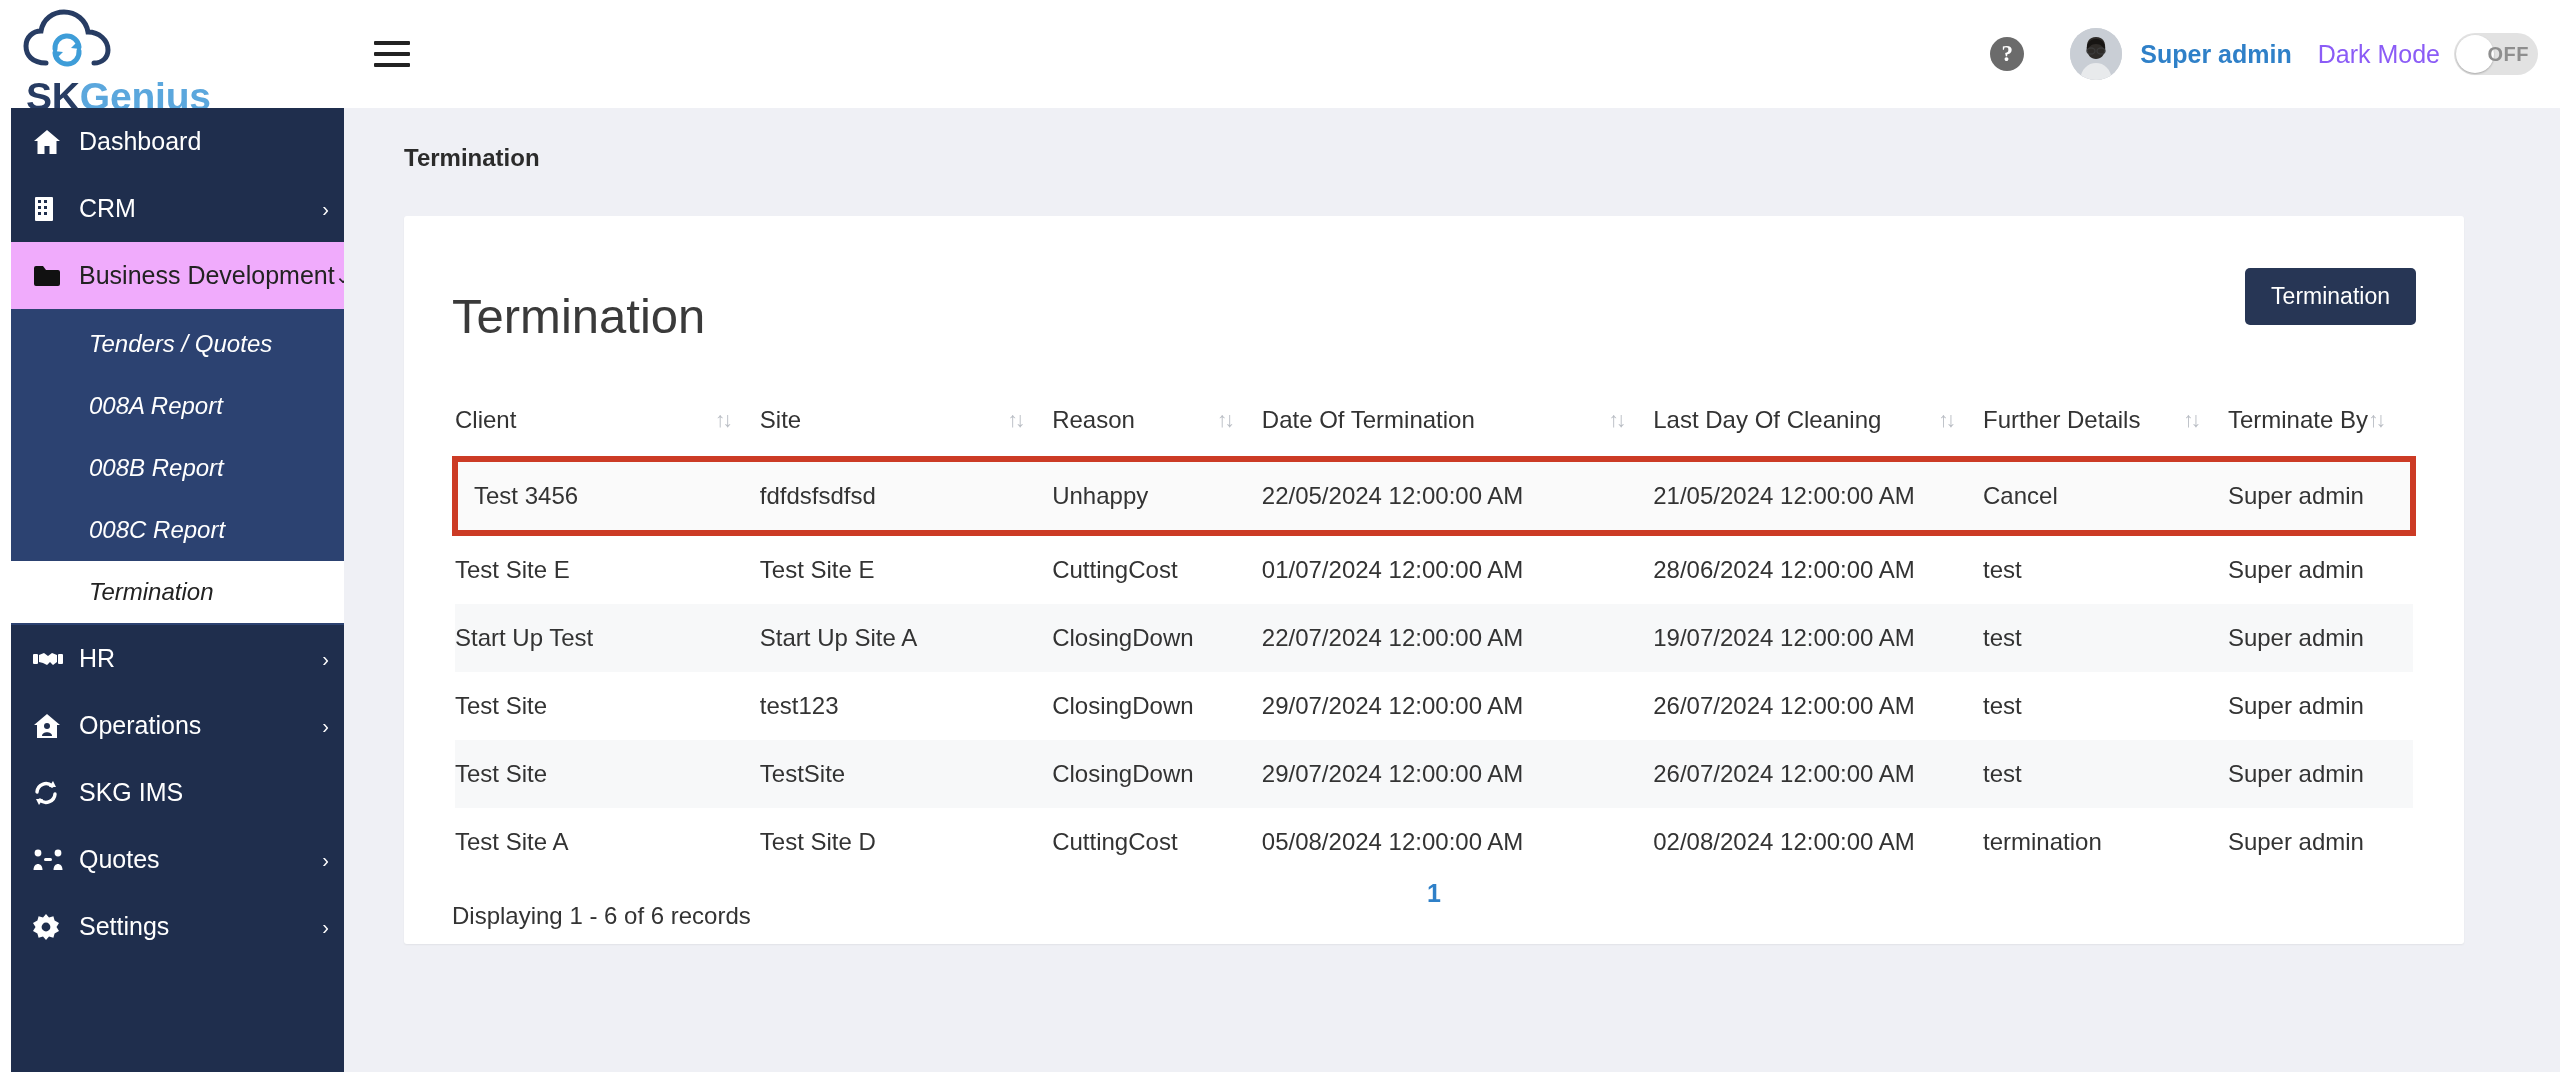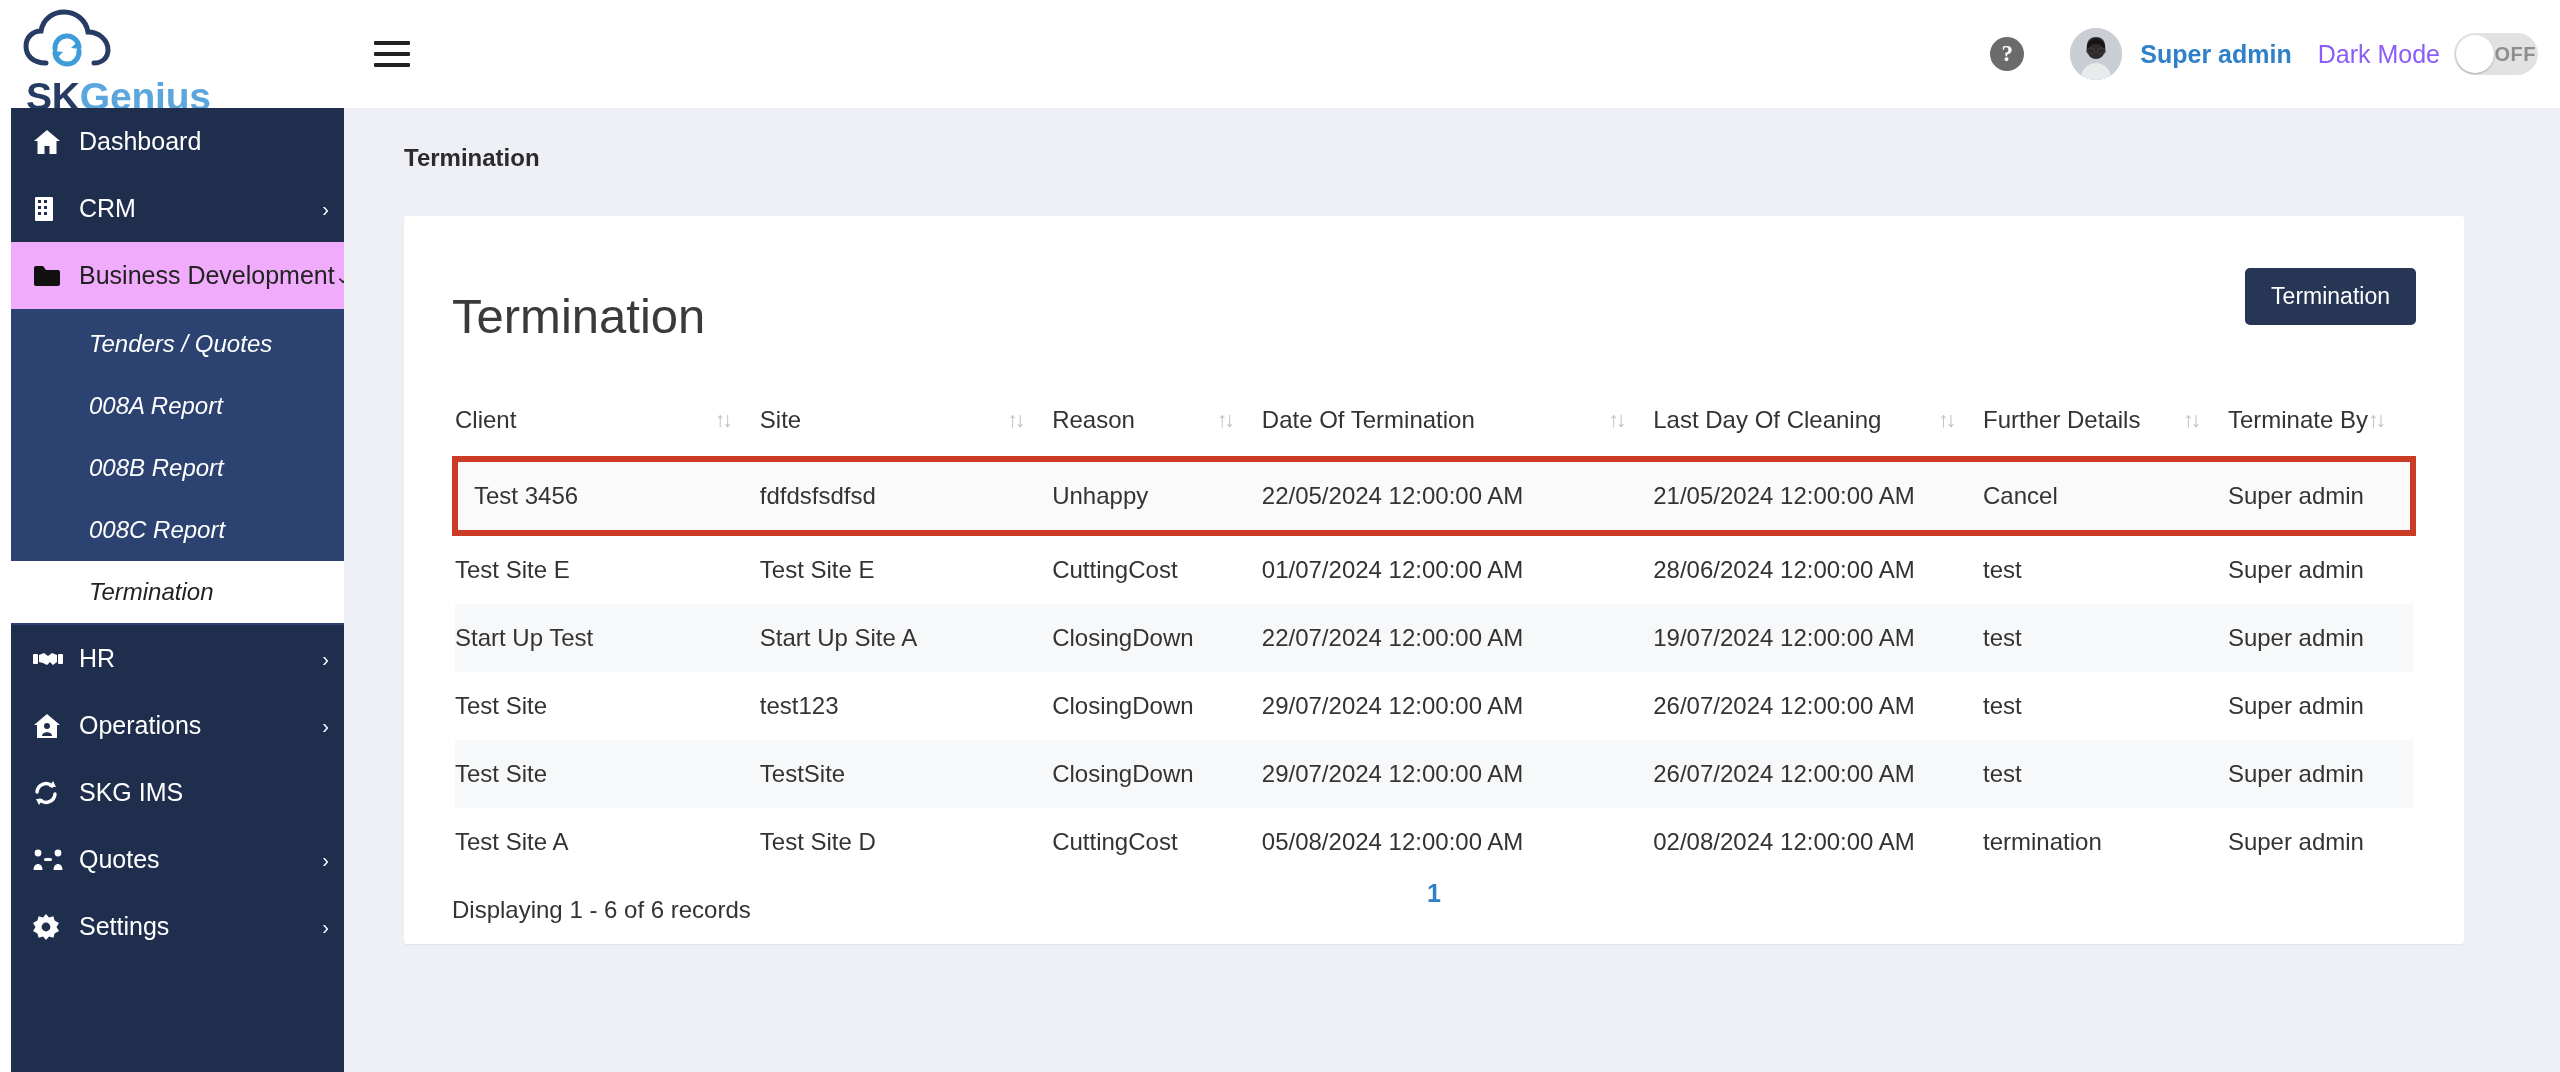--- a/index.html
+++ b/index.html
@@ -61,21 +61,21 @@
     width: 84px; height: 42px; border-radius: 21px;
     background: #e2e2e2; position: relative; cursor: pointer;
     display: flex; align-items: center;
   }
   .toggle .knob {
     position: absolute; left: 2px; top: 2px;
     width: 38px; height: 38px; border-radius: 50%;
     background: #ffffff; box-shadow: 0 1px 2px rgba(0,0,0,.25);
   }
   .toggle .off-text {
-    position: absolute; right: 2px; font-size: 20px;
+    position: absolute; right: 9px; font-size: 20px;
     font-weight: bold; color: #8e8e8e; letter-spacing: .5px;
   }
 
   
   .sidebar {
     position: absolute; top: 108px; left: 11px;
     width: 344px; height: 964px;
     background: #1f2e4d;
     overflow: hidden;
   }
@@ -157,21 +157,21 @@
     background: #fafafa;
     border-top: 6px solid #cc3b25;
     border-bottom: 6px solid #cc3b25;
     position: relative;
   }
   tbody tr.highlight td:first-child { border-left: 6px solid #cc3b25; }
   tbody tr.highlight td:last-child  { border-right: 6px solid #cc3b25; }
   tbody tr.highlight td:first-child { padding-left: 16px; }
 
   .records {
-    margin-top: 20px; font-size: 24px; color: #333333;
+    margin-top: 26px; font-size: 24px; color: #333333;
   }
   .pager {
     position: absolute; left: 0; right: 0; bottom: 36px;
     display: flex; justify-content: center;
   }
   .pager .page-num {
     color: #2f80c8; font-size: 25px; font-weight: bold; cursor: pointer;
   }
   col.c-client    { width: 17.5%; }
   col.c-site      { width: 16.5%; }

